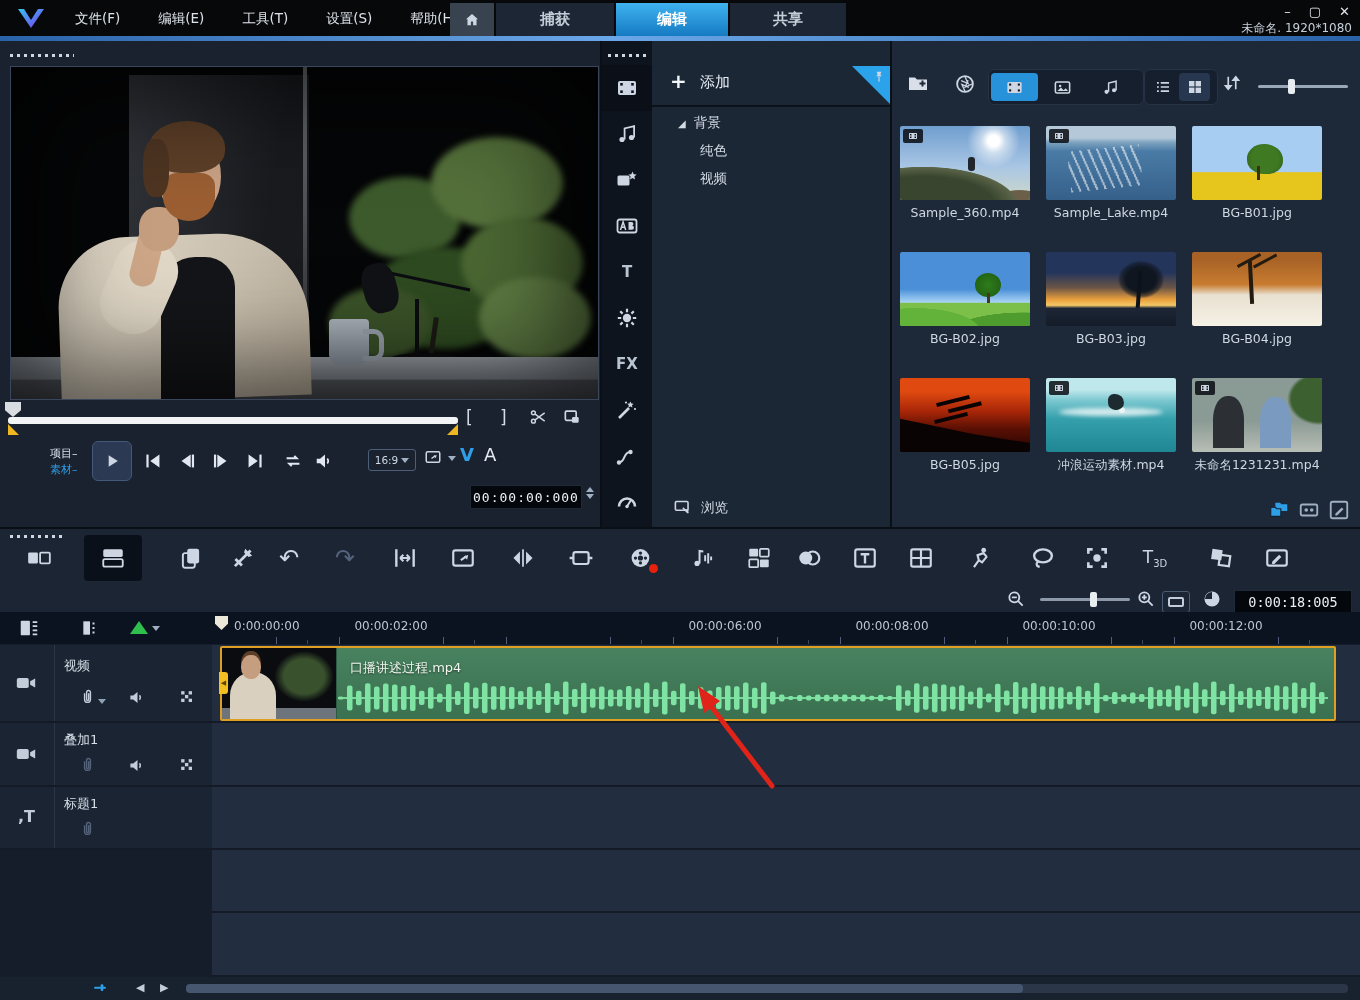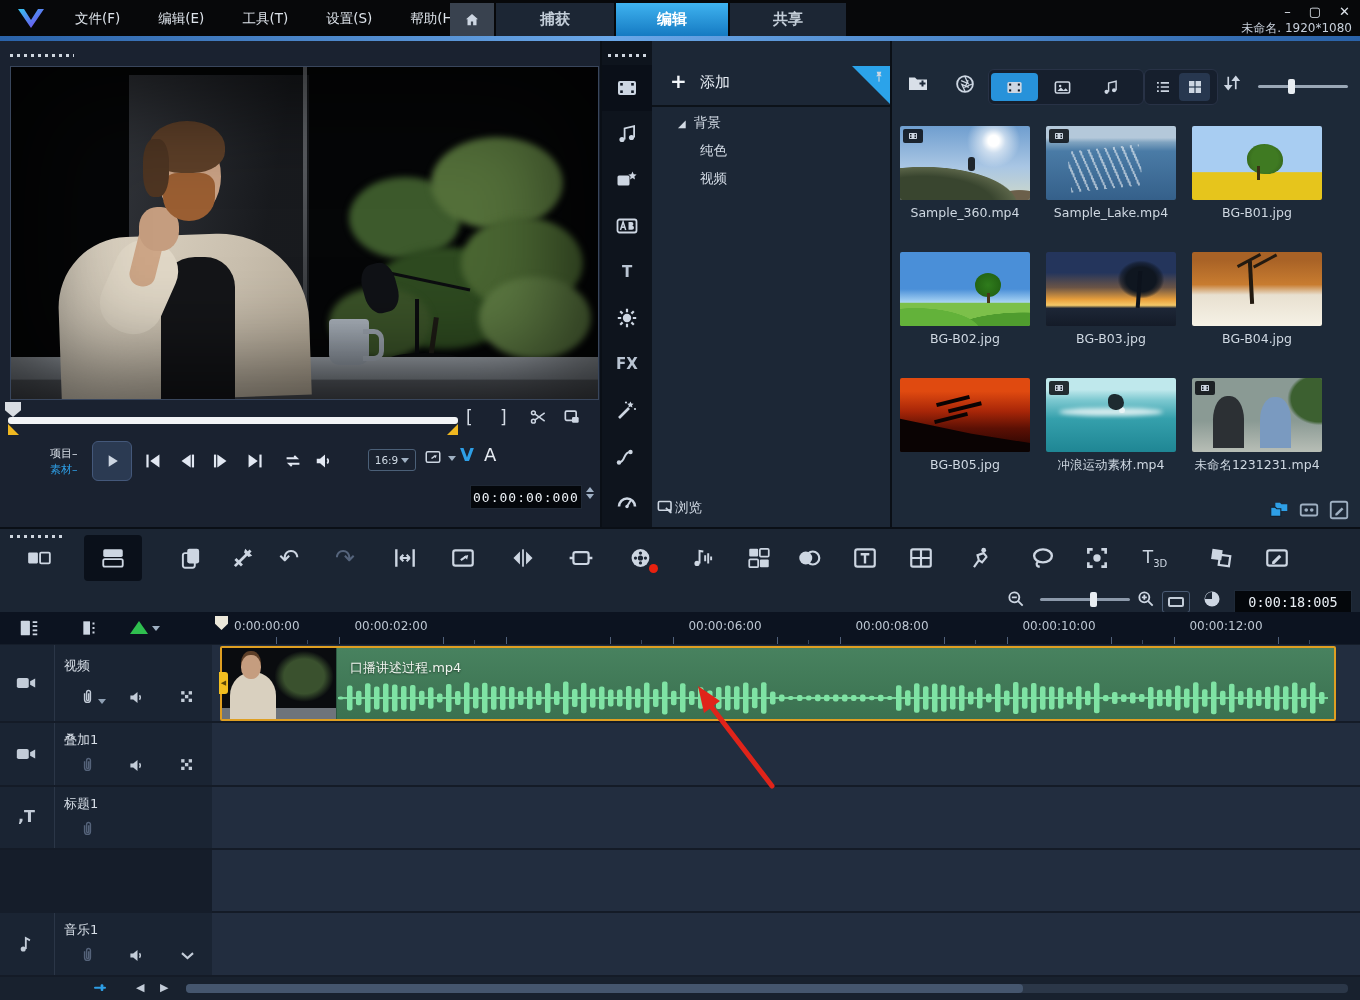--- a/index.html
+++ b/index.html
@@ -43,21 +43,21 @@
   .spin .up{border-bottom:5px solid #9fb0c4;} .spin .dn{border-top:5px solid #9fb0c4;}
   
   .navicon{width:50px;height:46px;display:flex;align-items:center;justify-content:center;color:#b9c4d2;}
   .navicon.active{background:#0a0f18;color:#2e9fe6;}
   .navtext{font-weight:bold;font-size:15px;}
   
   #pincorner{right:0;top:25px;width:38px;height:38px;background:#2ba3ea;clip-path:polygon(100% 0,100% 100%,0 0);}
   .tree-row{position:relative;height:28px;display:flex;align-items:center;font-size:13.5px;color:#d3dbe5;}
   .tree-row.selected{background:#0c1420;color:#2b9fe8;font-weight:bold;}
   .tri-exp{color:#d3dbe5;font-size:10px;margin-right:8px;}
-  #browse-row{left:4px;bottom:10px;display:flex;align-items:center;color:#cfd7e2;font-size:13.5px;}
+  #browse-row{left:21px;bottom:10px;display:flex;align-items:center;gap:9px;color:#cfd7e2;font-size:13.5px;}
   
   .gal-group{position:absolute;top:28px;height:34px;background:#161f2d;border:1px solid #283246;border-radius:6px;display:flex;align-items:center;padding:0 2px;gap:1px;}
   .gal-btn{width:47px;height:28px;border-radius:4px;display:flex;align-items:center;justify-content:center;color:#4aa4e4;}
   .gal-btn.on{background:#2792da;color:#eaf4fc;}
   .gal-btn.view{width:31px;color:#dfe5ec;}
   .gal-btn.view.on{background:#27374f;color:#2e9fe6;}
   .thumb{position:absolute;width:130px;height:74px;border-radius:2px;overflow:hidden;background:#222;}
   .cap{position:absolute;width:130px;text-align:center;font-size:12.5px;color:#cfd8e2;white-space:nowrap;}
   .badge{position:absolute;left:3px;top:3px;width:20px;height:14px;background:rgba(8,12,18,.85);border-radius:2px;display:flex;align-items:center;justify-content:center;color:#e8edf3;}
   .slider-line{position:absolute;height:3px;background:#9aa7b6;border-radius:2px;}
@@ -1057,46 +1057,20 @@
           <div style="position: absolute; left: 18px; top: 19.5px; font-size: 16px; font-weight: bold; color: rgb(195, 204, 216);">,T</div>
           <div class="tname" style="top: 8px;">标题1</div>
           <span class="ico abs tctl dim" style="left: 76px; top: 32px;">
             <svg viewBox="0 0 24 24" width="19" height="19" fill="currentColor">
               <path d="M8.3 6.5v8a3.7 3.7 0 007.4 0v-9a2.4 2.4 0 00-4.8 0v9a1.3 1.3 0 002.6 0v-8" fill="none" stroke="currentColor" stroke-width="1.8"></path>
             </svg>
           </span>
         </div>
         <div class="trow-body" style="top: 143px; height: 61px;"></div>
         <div class="trow-body" style="top: 206px; height: 61px;"></div>
-        <div class="trow-head" style="top: 269px; height: 62px;">
-          <div class="thd-divider"></div>
-          <span class="ico typeico" style="top: 20px;">
-            <svg viewBox="0 0 24 24" width="22" height="22" fill="currentColor">
-              <circle cx="9" cy="17.5" r="2.8"></circle>
-              <path d="M11.8 17.5V5.5l4.5 2.5" fill="none" stroke="currentColor" stroke-width="2"></path>
-            </svg>
-          </span>
-          <div class="tname" style="top: 8px;">音乐1</div>
-          <span class="ico abs tctl dim" style="left: 76px; top: 32px;">
-            <svg viewBox="0 0 24 24" width="19" height="19" fill="currentColor">
-              <path d="M8.3 6.5v8a3.7 3.7 0 007.4 0v-9a2.4 2.4 0 00-4.8 0v9a1.3 1.3 0 002.6 0v-8" fill="none" stroke="currentColor" stroke-width="1.8"></path>
-            </svg>
-          </span>
-          <span class="ico abs tctl" style="left: 126px; top: 32px;">
-            <svg viewBox="0 0 24 24" width="19" height="19" fill="currentColor">
-              <path d="M3 9.5v5h3.6L12 19V5L6.6 9.5z"></path>
-              <path d="M14.5 9.2a4.6 4.6 0 010 5.6" fill="none" stroke="currentColor" stroke-width="1.8"></path>
-            </svg>
-          </span>
-          <span class="ico abs tctl" style="left: 176px; top: 32px;">
-            <svg viewBox="0 0 24 24" width="19" height="19" fill="currentColor">
-              <path d="M5 9l7 6.2L19 9" fill="none" stroke="currentColor" stroke-width="2.6"></path>
-            </svg>
-          </span>
-        </div>
         <div class="trow-body" style="top: 269px; height: 62px;"></div>
         <div id="scrollrow">
           <span class="ico abs" style="left: 92px; top: 3px; color: rgb(46, 159, 230);">
             <svg viewBox="0 0 24 24" width="16" height="16" fill="currentColor">
               <rect x="3" y="10" width="18" height="3" rx="1.5"></rect>
               <rect x="13" y="6.5" width="4" height="10" rx="1.5"></rect>
             </svg>
           </span>
           <div class="arrowbtn" style="left: 136px;">◀</div>
           <div class="arrowbtn" style="left: 160px;">▶</div>

